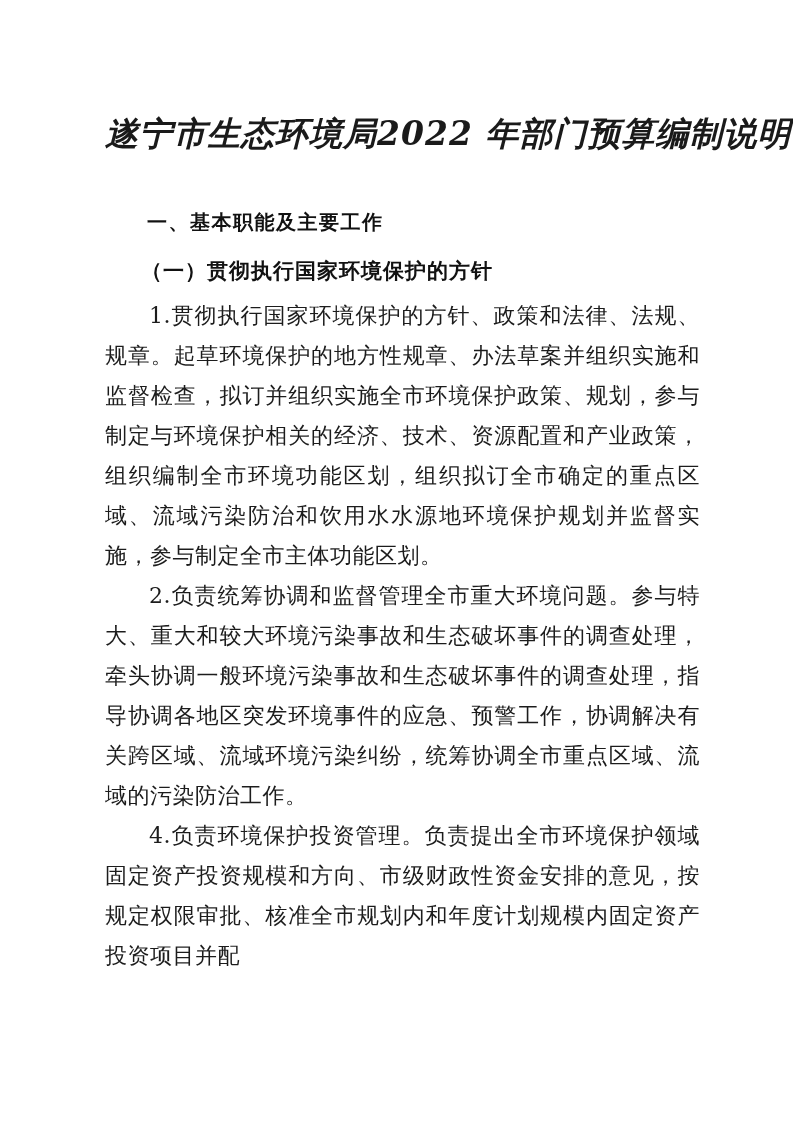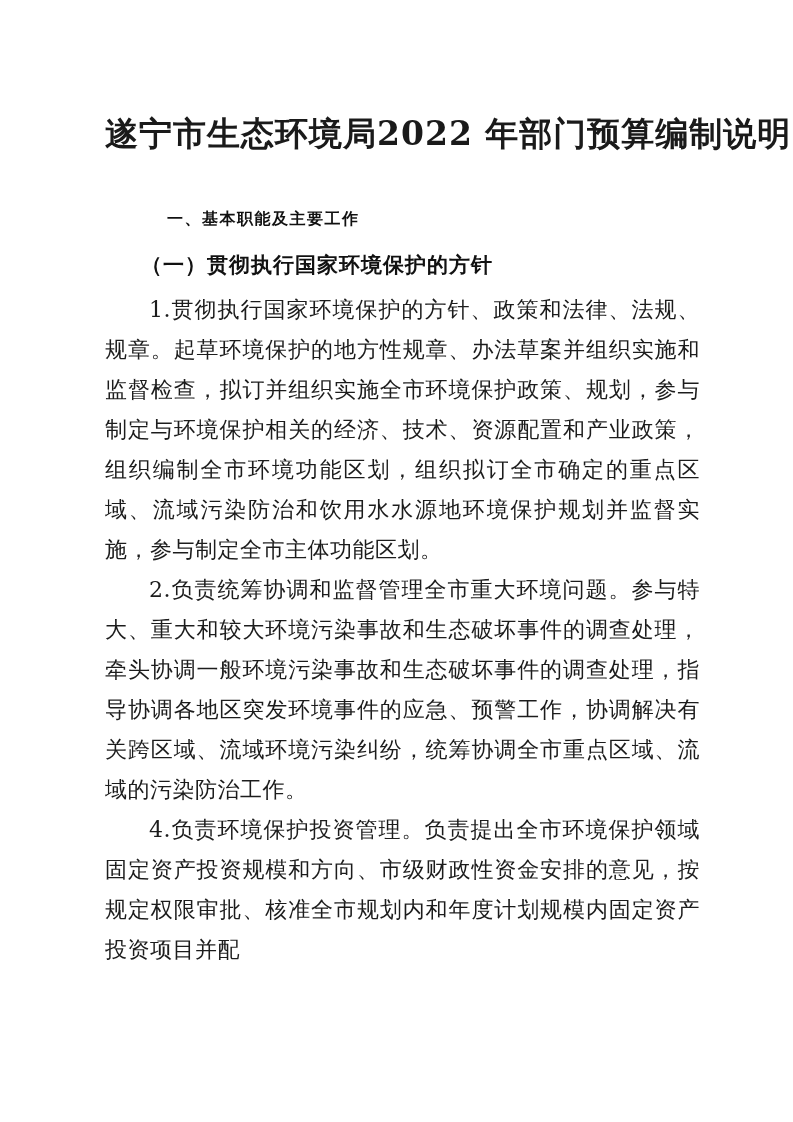--- a/index.html
+++ b/index.html
@@ -16,30 +16,31 @@
   }
   .inner {
     position: absolute;
     left: 105px;
     top: 112px;
     width: 595px;
   }
   .doc-title {
     font-size: 33px;
     font-weight: bold;
+    font-style: italic;           
     text-align: right;
     letter-spacing: 1px;
     line-height: 1.35;
     white-space: nowrap;
     color: #1a1a1a;
   }
   .section-heading {
     margin-top: 52px;
-    margin-left: 62px;
-    font-size: 16px;
+    margin-left: 42px;
+    font-size: 20px;
     font-weight: bold;
     letter-spacing: 1.5px;
     font-family: "Liberation Sans", "DejaVu Sans", sans-serif;
     color: #111111;
   }
   .subsection-heading {
     margin-top: 21px;
     margin-left: 36px;
     font-size: 21px;
     font-weight: bold;

